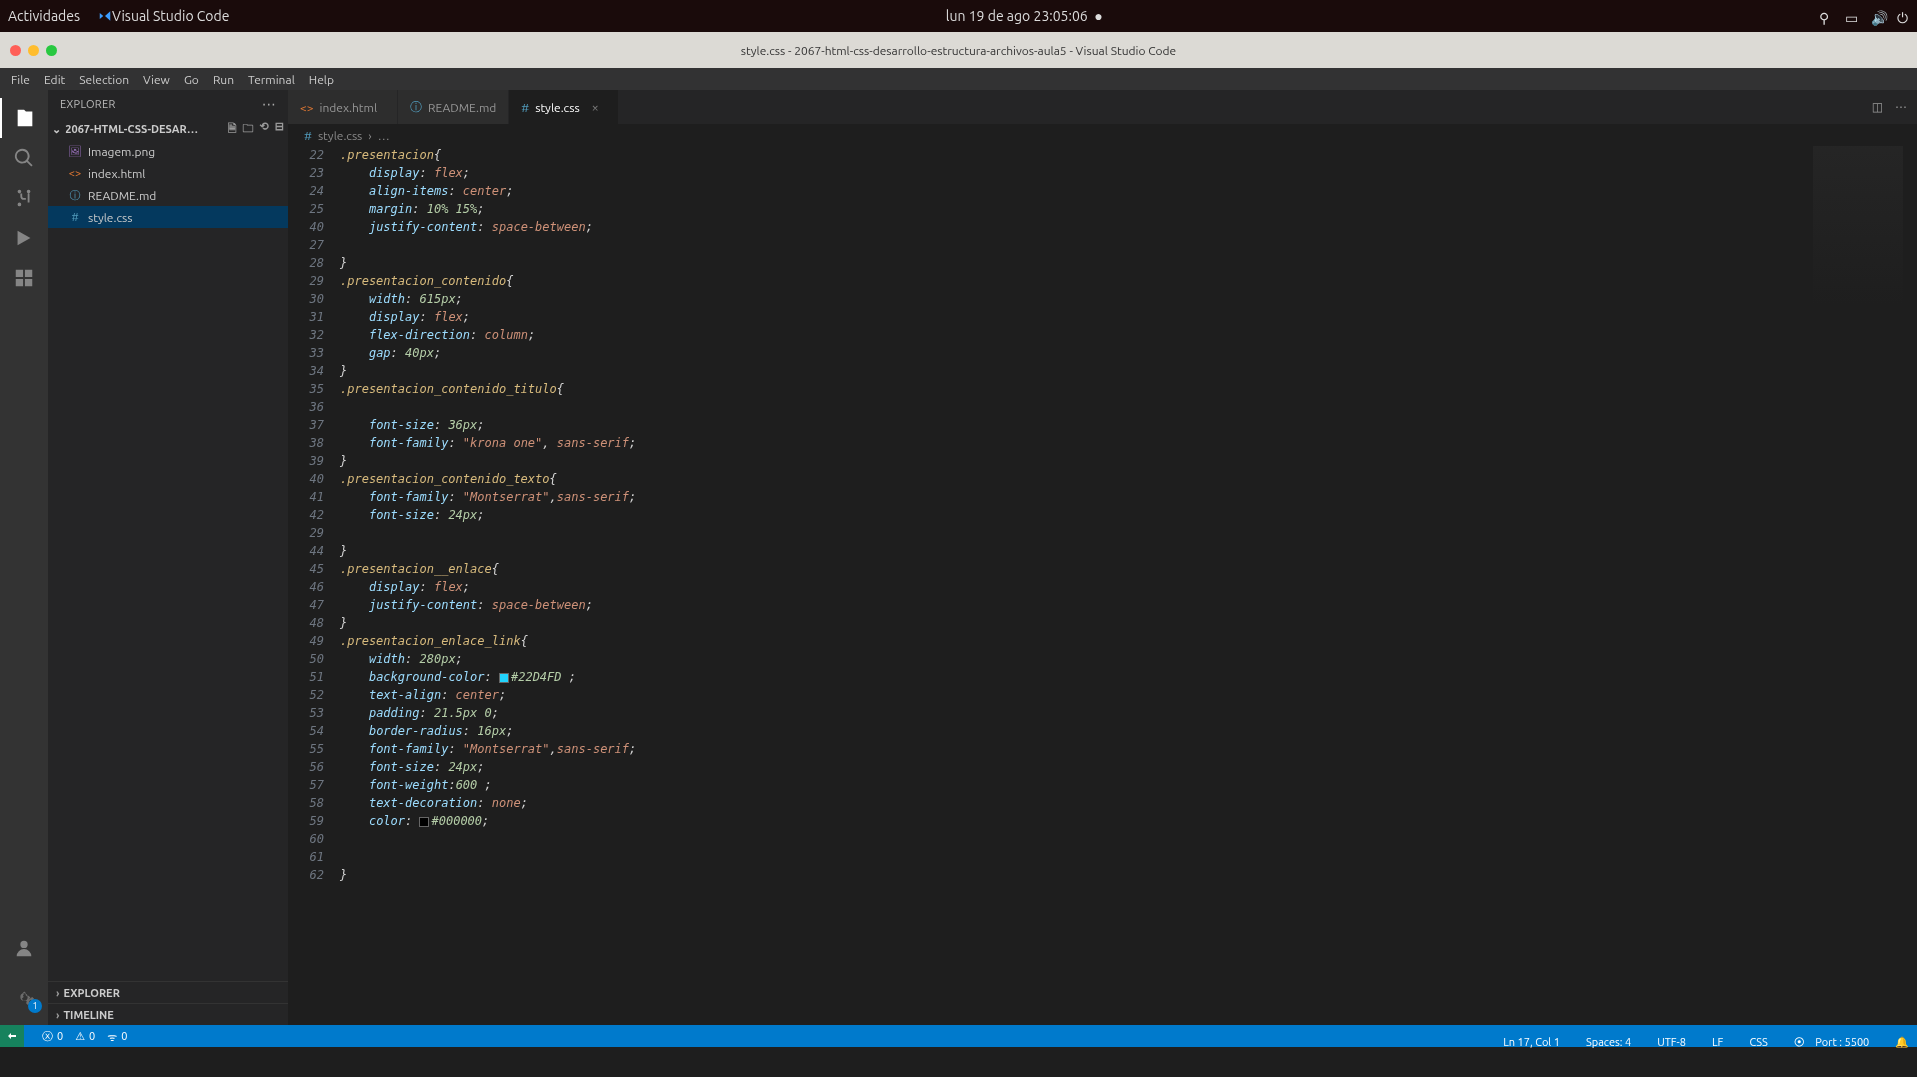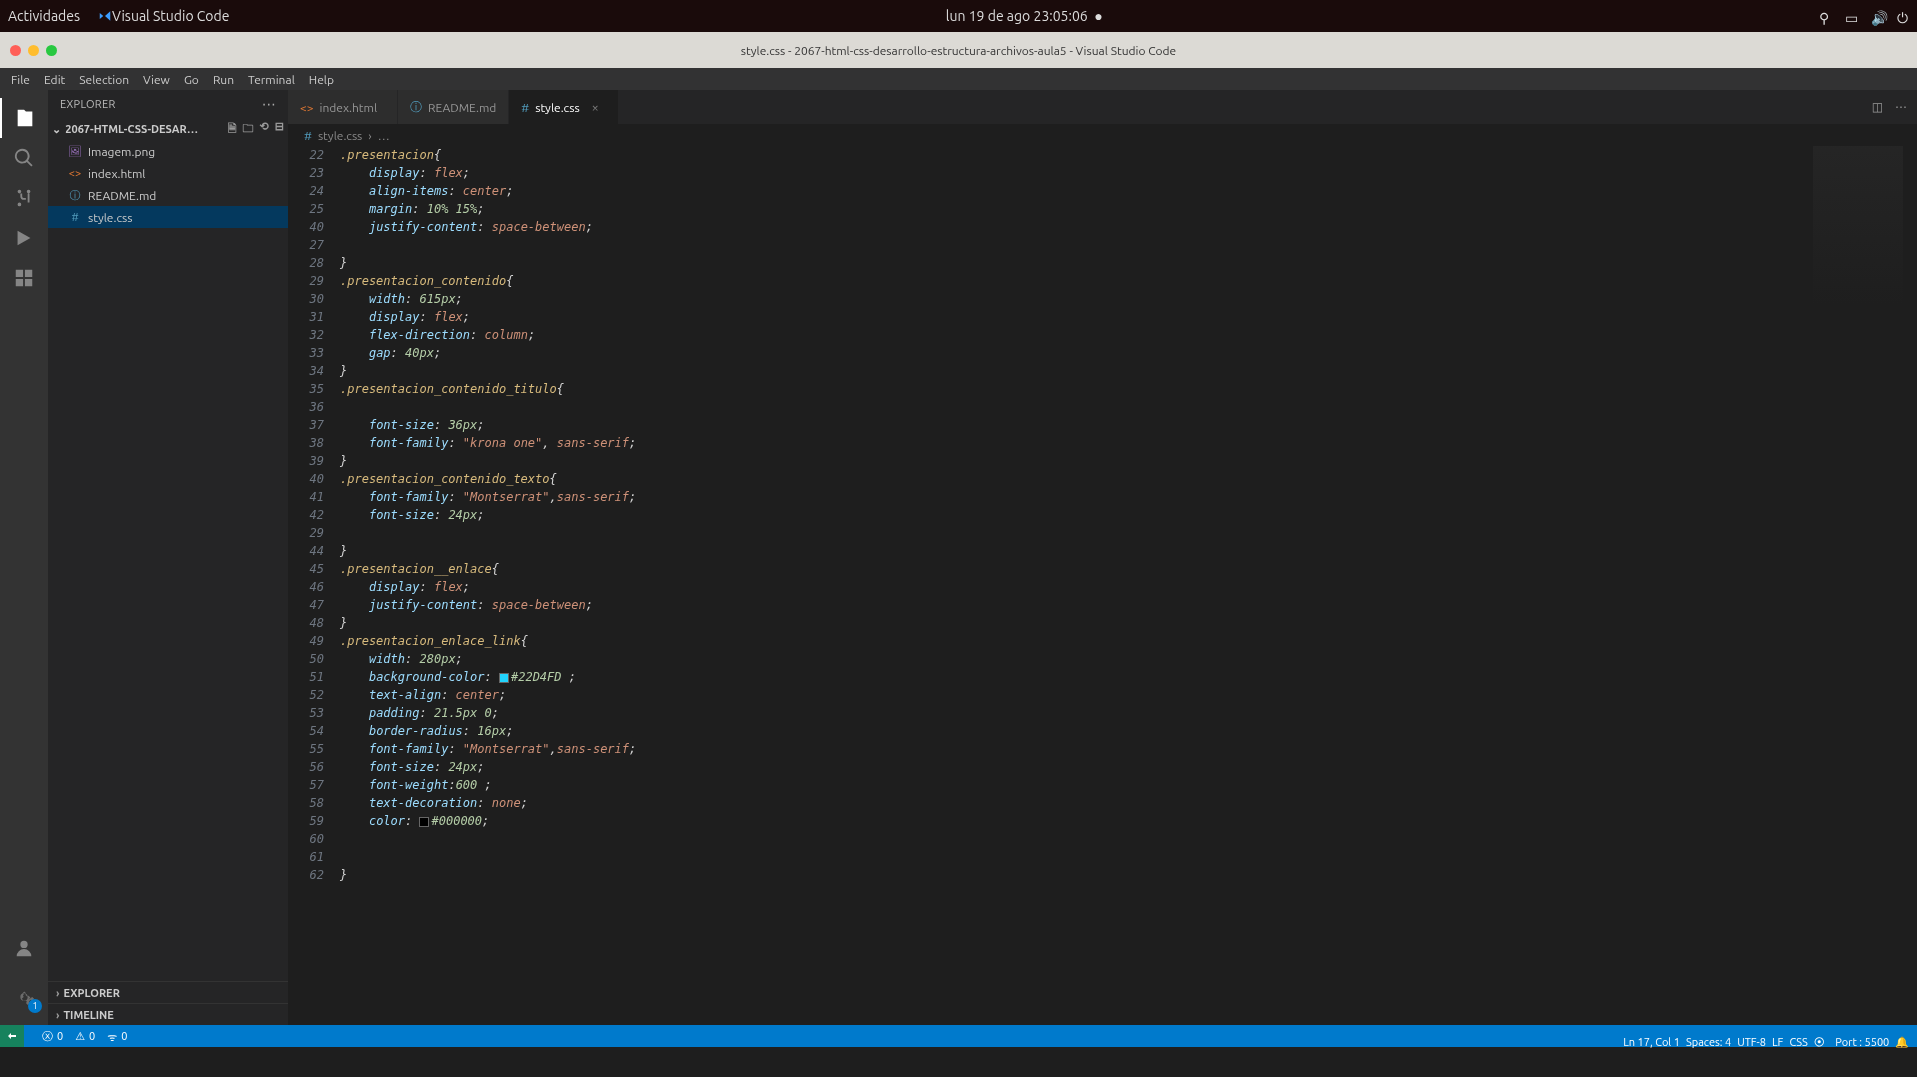--- a/index.html
+++ b/index.html
@@ -54,21 +54,21 @@
 .prop { color:#9cdcfe; }
 .val { color:#ce9178; }
 .num { color:#b5cea8; }
 .pun { color:#d4d4d4; }
 .quot { color:#ce9178; }
 .brkt { color:#d4d4d4; }
 .colorbox { display:inline-block; width:10px; height:10px; border:1px solid #666; vertical-align:middle; margin-right:2px; }
 .minimap { position:absolute; right:14px; top:0; width:90px; height:200px; background:linear-gradient(#2a2a2a, #1e1e1e 80%); opacity:.6; }
 .statusbar { height:22px; background:#007acc; color:#fff; display:flex; align-items:center; font-size:11px; padding:0 8px; }
 .statusbar .sb-left { display:flex; gap:12px; align-items:center;}
-.statusbar .sb-right { margin-left:auto; display:flex; gap:6px; align-items:center;margin-top:12px; }
+.statusbar .sb-right { margin-left:auto; display:flex; gap:26px; align-items:center;margin-top:12px; }
 .sb-item { display:flex; gap:4px; align-items:center;}
 .remote { background:#16825d; padding:2px 6px; margin-left:-8px; margin-right:6px; height:22px; display:flex; align-items:center; }
 .badge { background:#007acc; color:#fff; border-radius:50%; width:14px; height:14px; font-size:9px; display:flex; align-items:center; justify-content:center; position:absolute; bottom:4px; right:6px; }
 svg { display:block; }
 </style>
 </head>
 <body>
 
 <div class="topbar">
   <div class="left">

